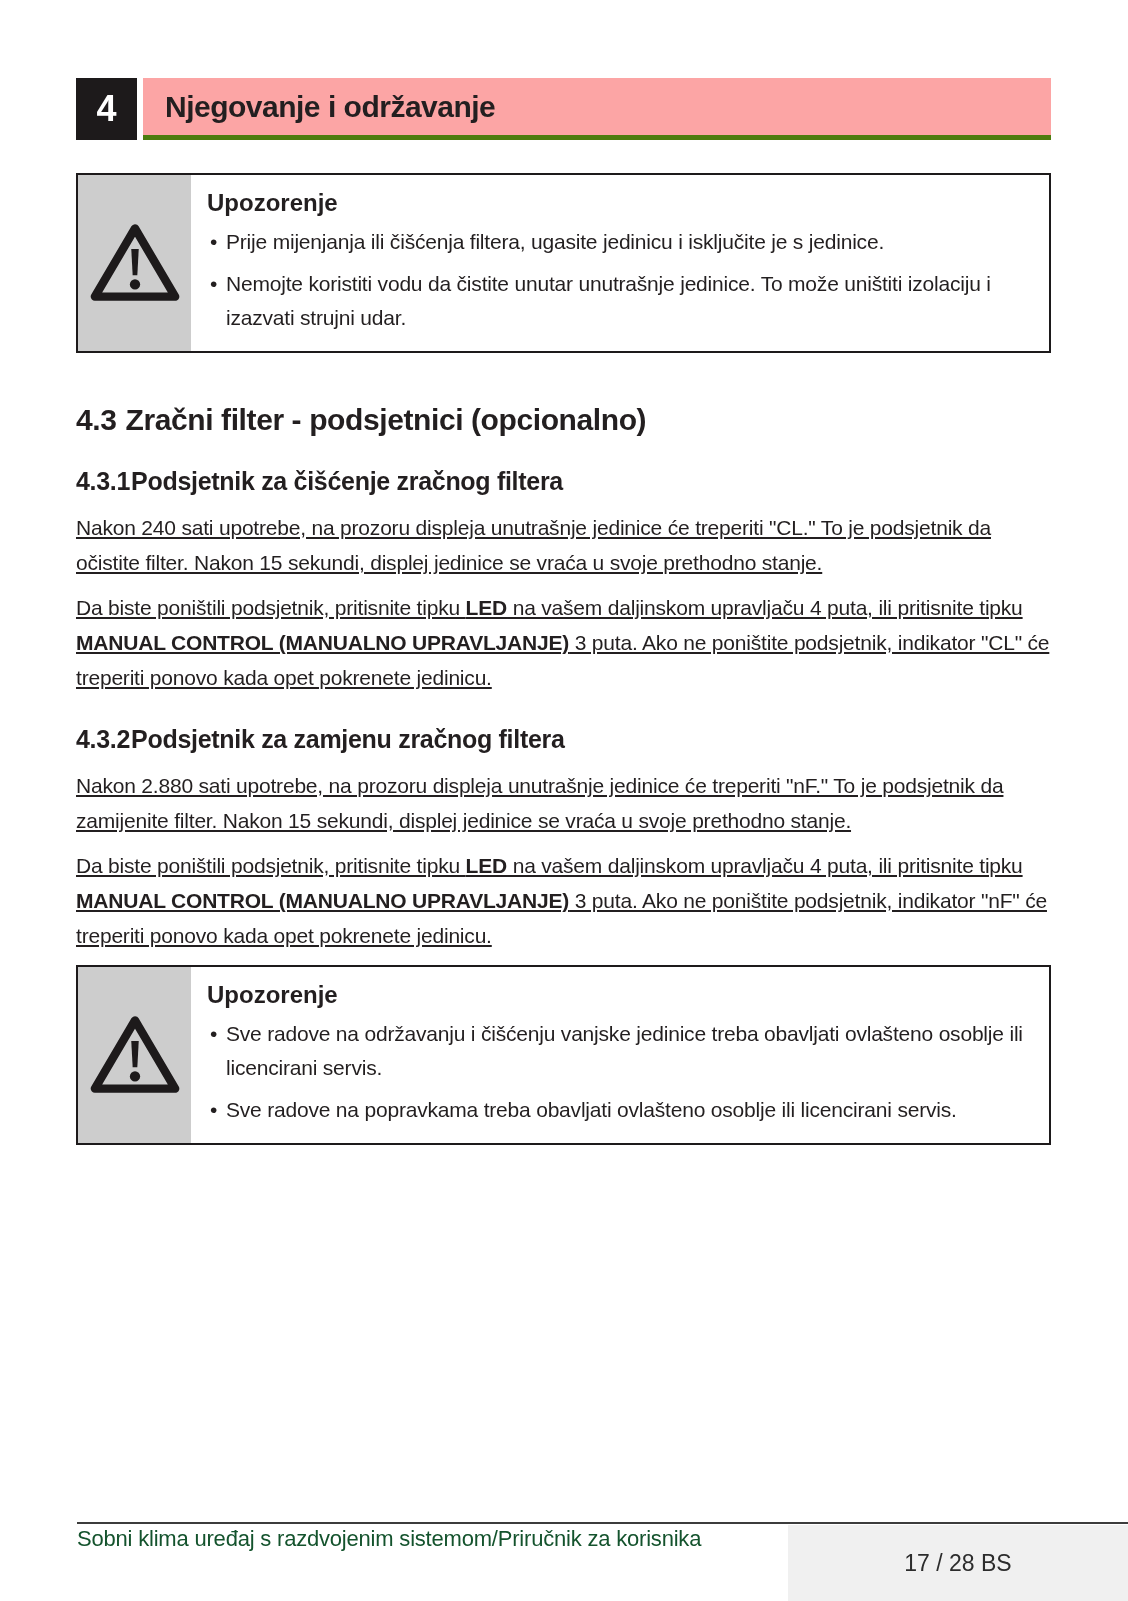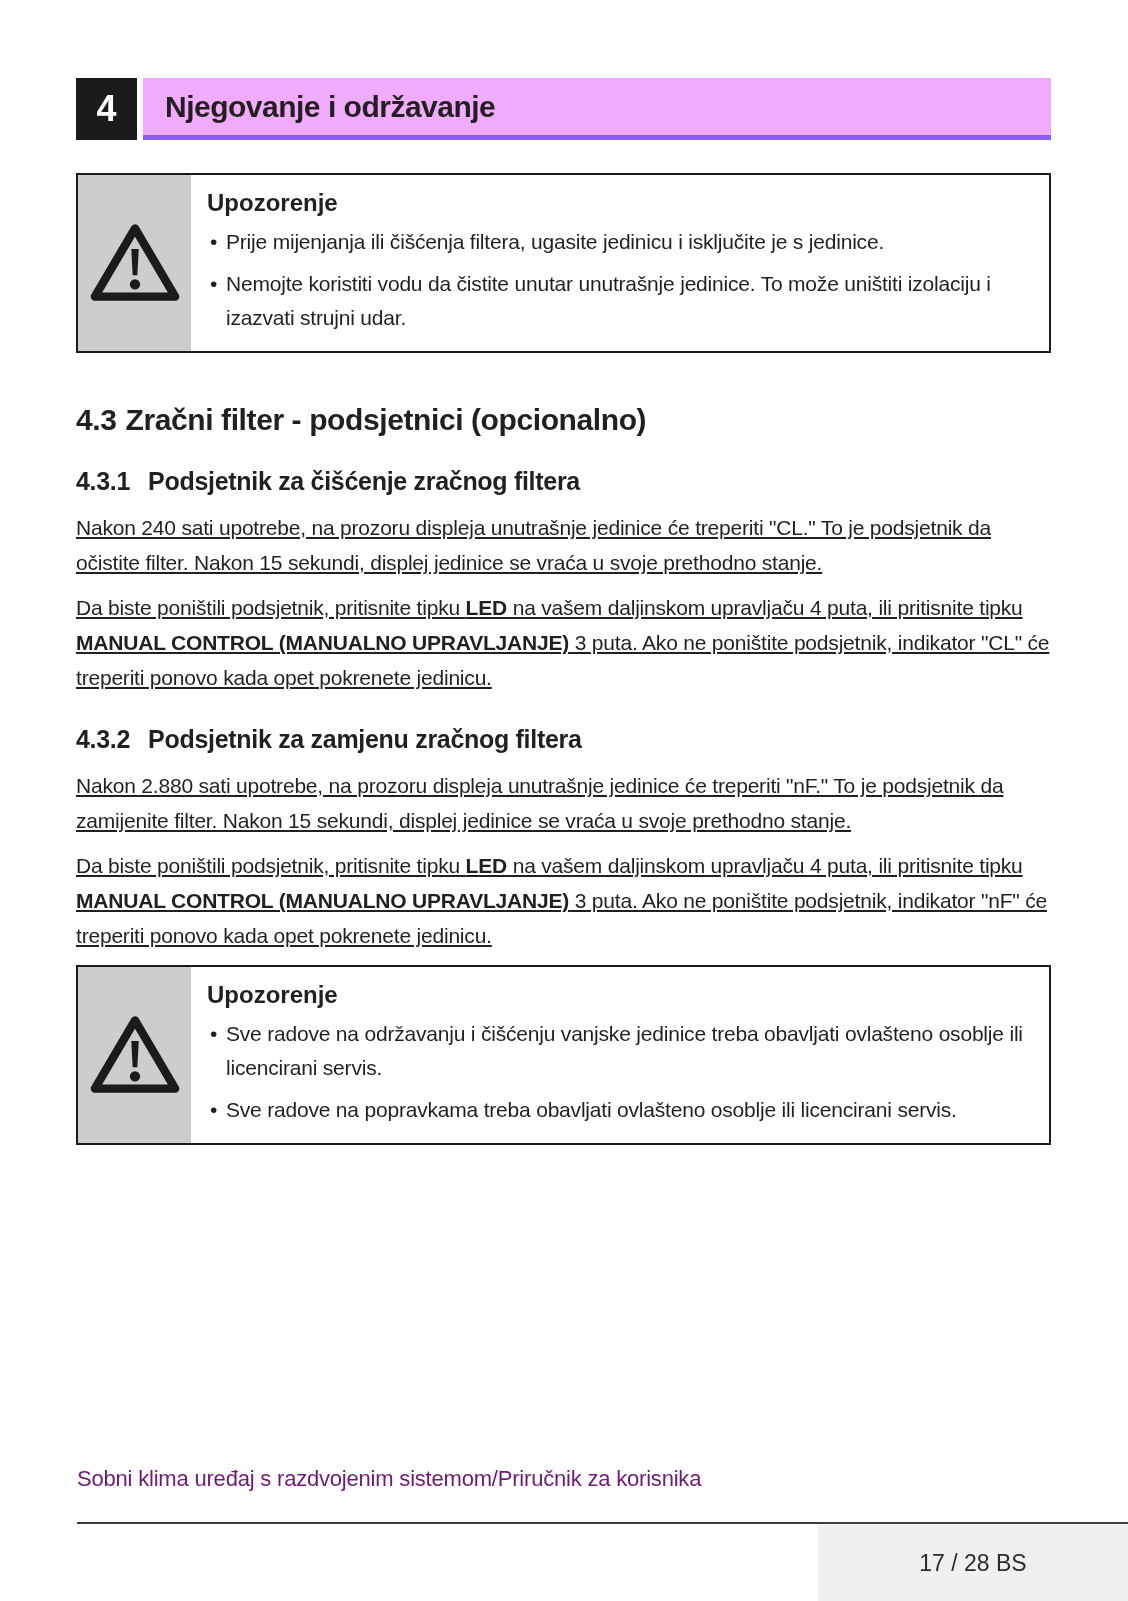--- a/index.html
+++ b/index.html
@@ -21,22 +21,22 @@
   
   .chapter-header { display: flex; align-items: stretch; height: 62px; }
   .chapter-num {
     width: 61px; flex: 0 0 61px;
     background: #1d1a1b; color: #ffffff;
     font-weight: 700; font-size: 36px;
     display: flex; align-items: center; justify-content: center;
   }
   .chapter-bar {
     flex: 1; margin-left: 6px;
-    background: #f0abfc;
-    border-bottom: 5px solid #8b5cf6;
+    background: #fca5a5;
+    border-bottom: 5px solid #4d7c0f;
     display: flex; align-items: center;
     padding-left: 22px;
     font-weight: 700; font-size: 30px; letter-spacing: -0.5px;
   }
 
   
   .warnbox {
     border: 2px solid #1d1a1b;
     display: flex; align-items: stretch;
   }
@@ -55,43 +55,43 @@
     letter-spacing: -0.2px;
     margin-top: 8px;
     padding-left: 19px; position: relative;
   }
   .warn-bullet::before { content: "\2022"; position: absolute; left: 3px; }
 
   
   .h2 { margin-top: 50px; font-size: 30px; font-weight: 700; letter-spacing: -0.4px; }
   .h2 .num { margin-right: 9px; }
   .h3 { margin-top: 30px; font-size: 25px; font-weight: 700; letter-spacing: -0.3px; }
-  .h3 .num { margin-right: 18px; }
+  .h3 .num { margin-right: 1px; }
 
   
   .para {
     margin-top: 14px;
     font-size: 21px; line-height: 35px;
     letter-spacing: -0.2px;
     text-decoration: underline;
   }
   .para + .para { margin-top: 10px; }
 
   
   .footer-line {
     position: absolute; left: 77px; right: 0; top: 1522px;
     border-top: 2px solid #3c3c3c;
   }
   .footer-title {
-    position: absolute; left: 77px; top: 1466px;
-    font-size: 22px; letter-spacing: -0.2px; color: #701a75;
+    position: absolute; left: 77px; top: 1526px;
+    font-size: 22px; letter-spacing: -0.2px; color: #14532d;
   }
   .footer-box {
     position: absolute; right: 0; top: 1525px; bottom: 0;
-    width: 310px;
+    width: 340px;
     background: #f0f0f0;
     display: flex; align-items: center; justify-content: center;
     font-size: 23px; color: #2c2c2c;
   }
 </style>
 </head>
 <body>
 
 <div class="content">
 

